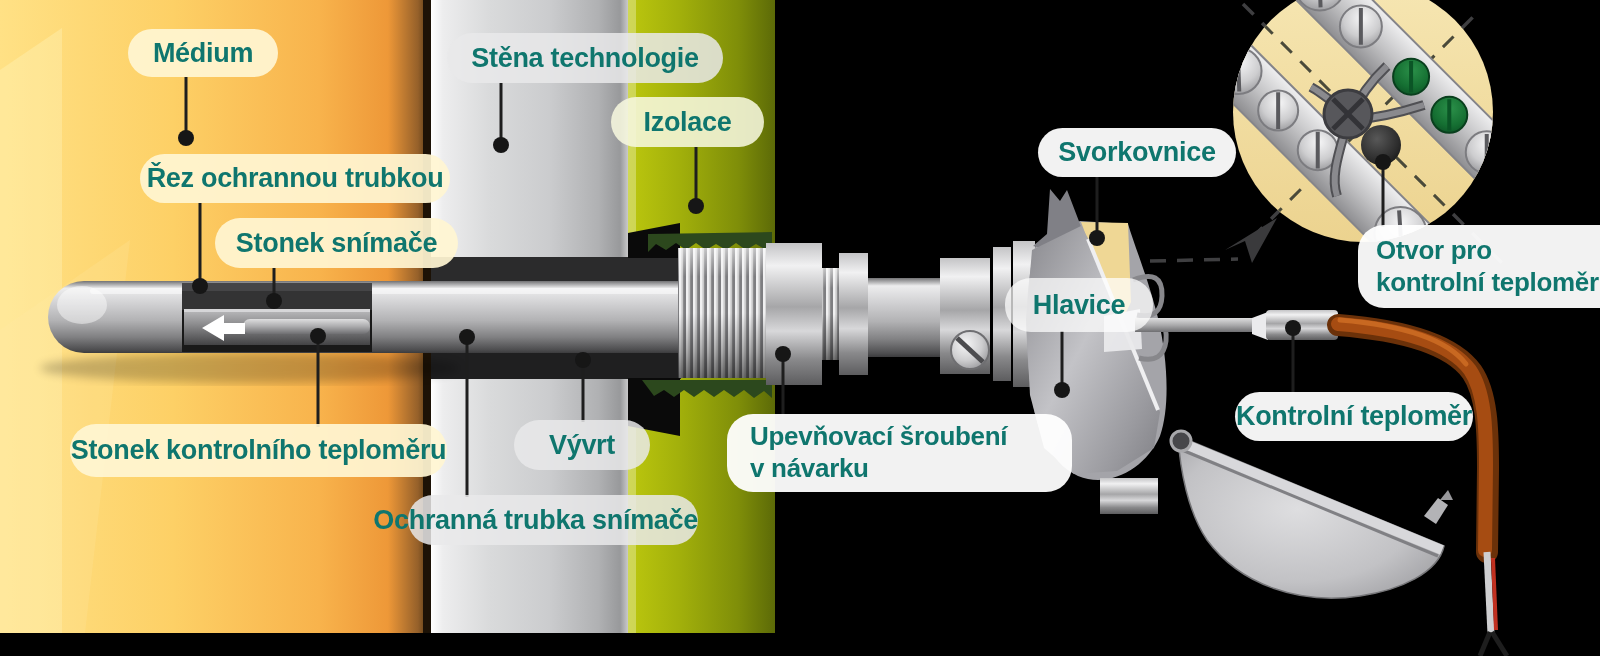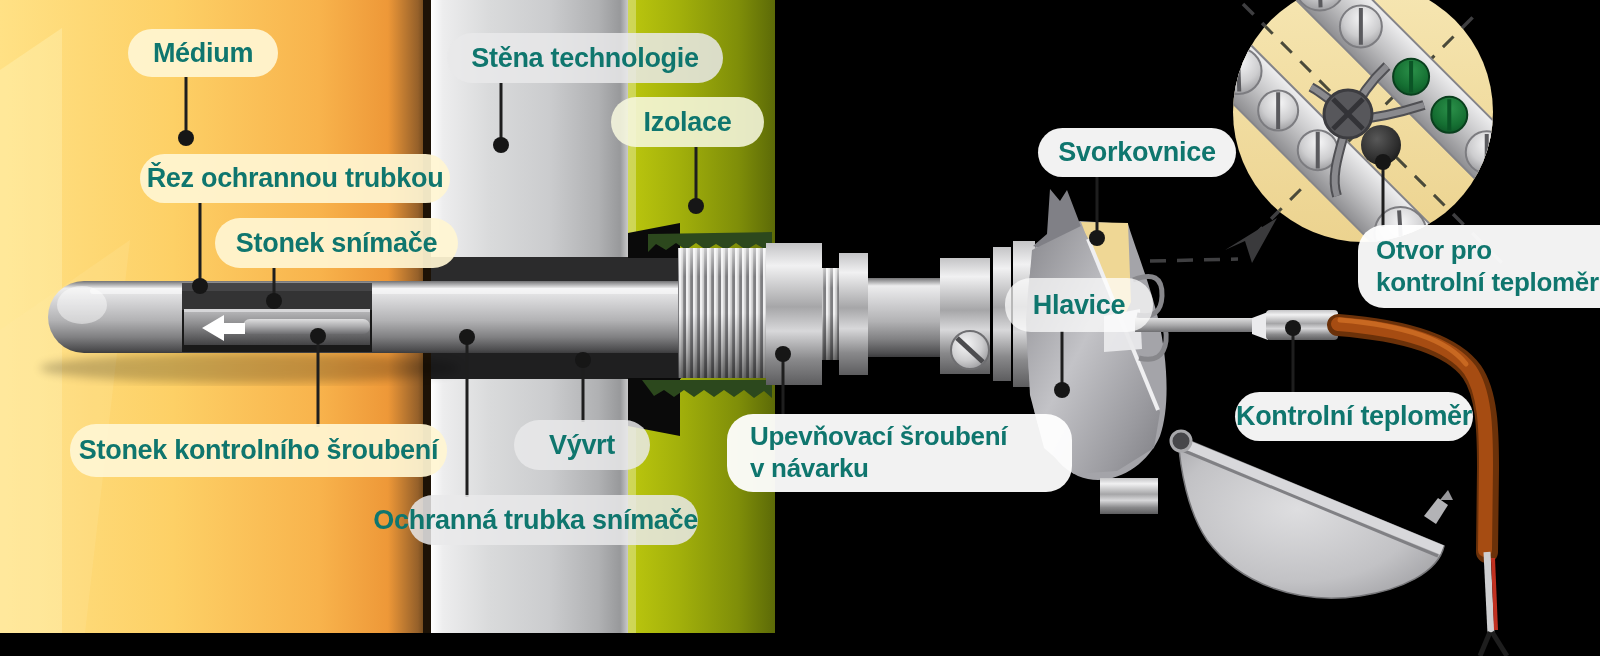--- a/index.html
+++ b/index.html
@@ -317,21 +317,21 @@
 <div class="pill cream lb-medium">
   <span>Médium</span>
 </div>
 <div class="pill cream lb-rez">
   <span>Řez ochrannou trubkou</span>
 </div>
 <div class="pill cream lb-stonek-snimace">
   <span>Stonek snímače</span>
 </div>
 <div class="pill cream lb-stonek-kontrolniho">
-  <span>Stonek kontrolního šroubení</span>
+  <span>Stonek kontrolního teploměru</span>
 </div>
 <div class="pill gray lb-stena">
   <span>Stěna technologie</span>
 </div>
 <div class="pill palegreen lb-izolace">
   <span>Izolace</span>
 </div>
 <div class="pill gray lb-vyvrt">
   <span>Vývrt</span>
 </div>

